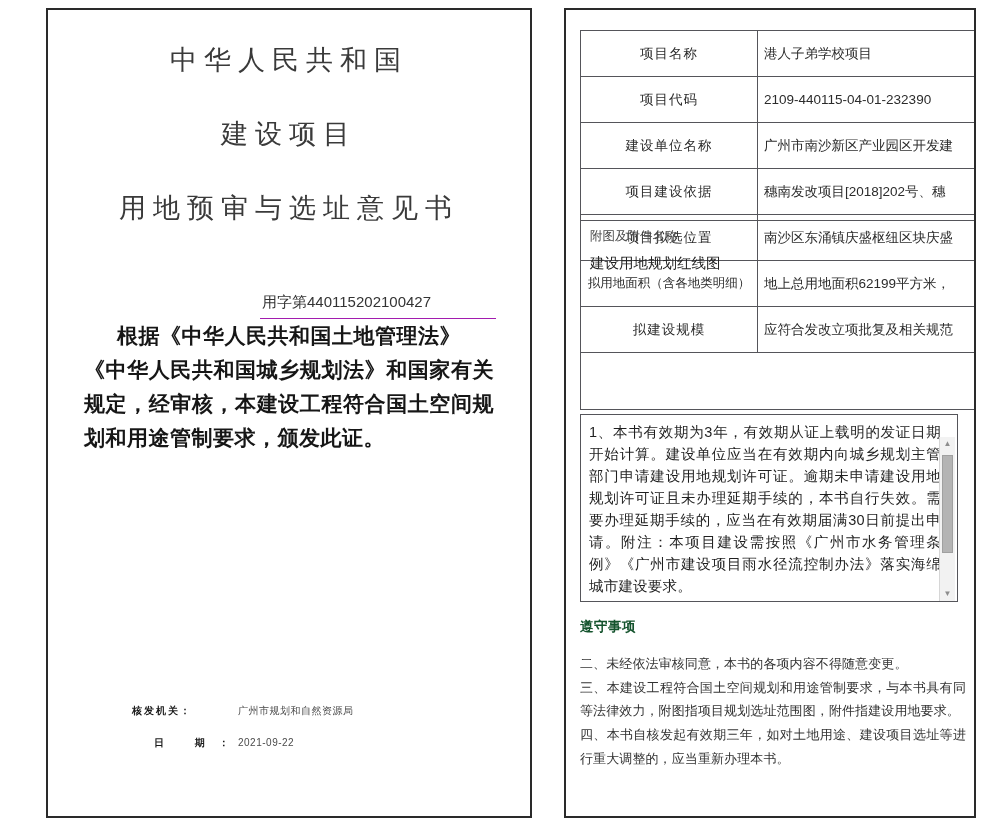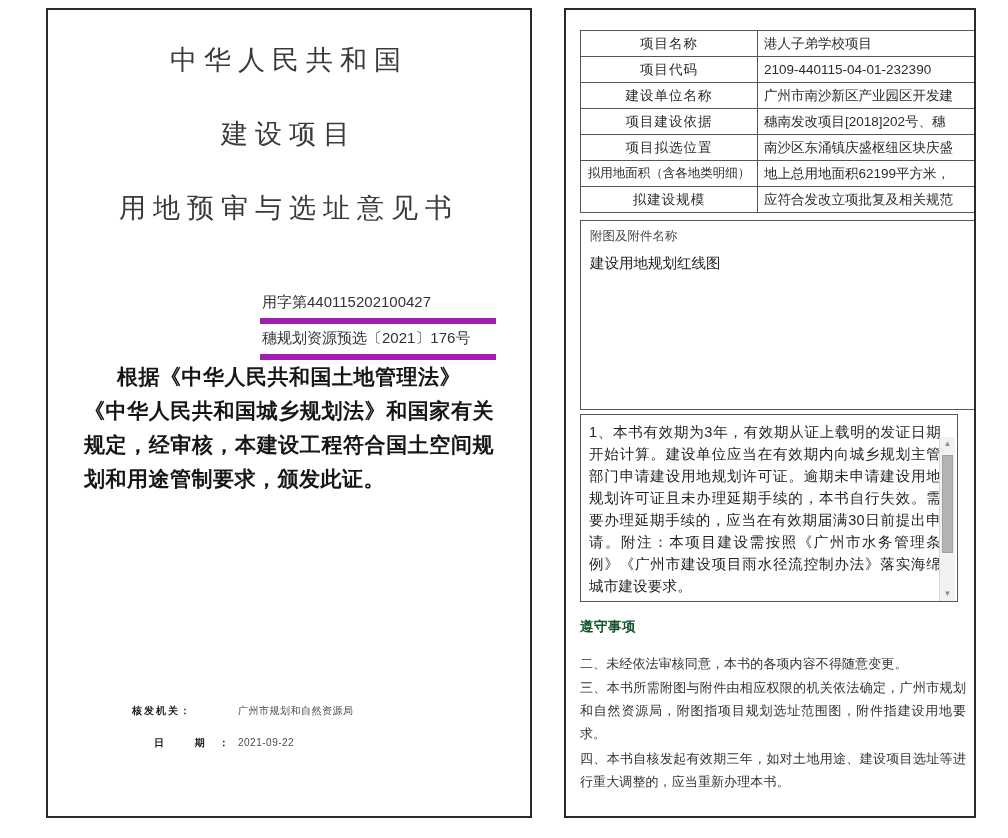--- a/index.html
+++ b/index.html
@@ -41,21 +41,21 @@
   .cert-title-line.big {
     font-size: 27px;
   }
   #cert-numbers {
     margin-top: 24px;
     margin-right: 34px;
     float: right;
     width: 236px;
   }
   .cert-num-row {
-    border-bottom: 6px solid #a21caf;
+    border-bottom: 1px solid #a21caf;
     font-size: 15px;
     color: #333;
     padding: 5px 2px 6px 2px;
     text-align: left;
     white-space: nowrap;
   }
   #cert-body {
     clear: both;
     margin: 42px 36px 0 36px;
     font-size: 21px;
@@ -116,21 +116,21 @@
     top: 20px;
     width: 480px;
     border-collapse: collapse;
     table-layout: fixed;
   }
   #info-table td {
     border: 1px solid #55555a;
     font-size: 13.5px;
     color: #2b2b2b;
     height: 19px;
-    padding: 3px 0;
+    padding: 13px 0;
     white-space: nowrap;
     overflow: hidden;
   }
   #info-table td.lbl {
     width: 176px;
     text-align: center;
     letter-spacing: 1px;
   }
   #info-table td.lbl.tight {
     letter-spacing: 0;
@@ -246,21 +246,20 @@
 <div id="left-panel">
 
   <div id="cert-titles">
     <div class="cert-title-line">中华人民共和国</div>
     <div class="cert-title-line">建设项目</div>
     <div class="cert-title-line big">用地预审与选址意见书</div>
   </div>
 
   <div id="cert-numbers">
     <div class="cert-num-row">用字第440115202100427</div>
-    <div class="cert-num-row">穗规划资源预选〔2021〕176号</div>
   </div>
 
   <div id="cert-body">
     <span class="first-line">根据《中华人民共和国土地管理法》</span><span>《中华人民共和国城乡规划法》和国家有关规定，经审核，本建设工程符合国土空间规划和用途管制要求，颁发此证。</span>
   </div>
 
   <div id="cert-footer">
     <div class="cert-foot-row">
       <span class="cert-foot-label">核发机关：</span>
       <span class="cert-foot-value">广州市规划和自然资源局</span>
@@ -318,17 +317,17 @@
     <div id="notes-scrollbar">
       <div class="sb-arrow up">▲</div>
       <div class="sb-thumb"></div>
       <div class="sb-arrow down">▼</div>
     </div>
   </div>
 
   <div id="compliance">
     <div id="compliance-title">遵守事项</div>
     <div class="compliance-item">二、未经依法审核同意，本书的各项内容不得随意变更。</div>
-    <div class="compliance-item">三、本书所需附图与附件由相应权限的机关依法确定，广州市规划和自然资源局，附图指项目规划选址范围图，附件指建设用地要求。</div>
+    <div class="compliance-item">三、本建设工程符合国土空间规划和用途管制要求，与本书具有同等法律效力，附图指项目规划选址范围图，附件指建设用地要求。</div>
     <div class="compliance-item">四、本书自核发起有效期三年，如对土地用途、建设项目选址等进行重大调整的，应当重新办理本书。</div>
   </div>
 
 </div>
 
 </body></html>

